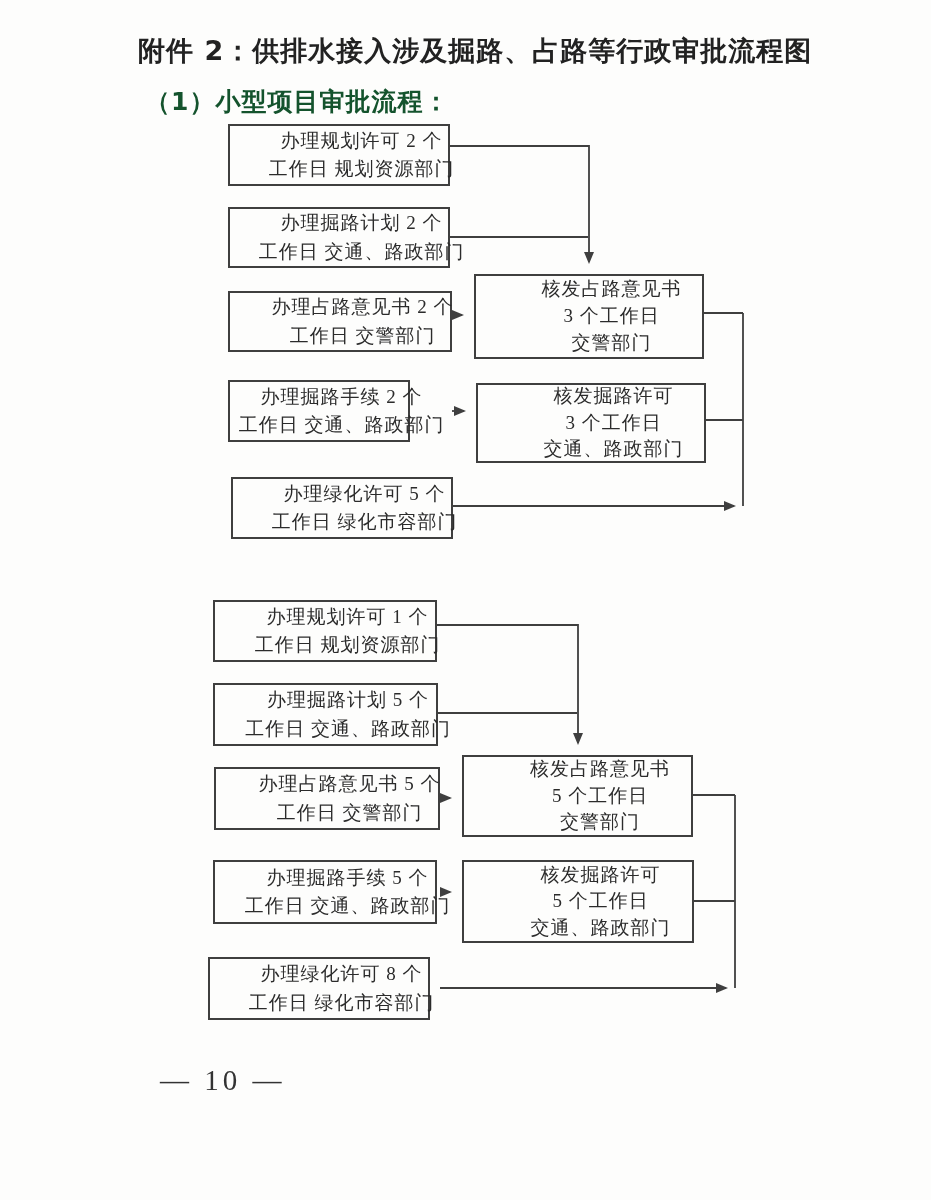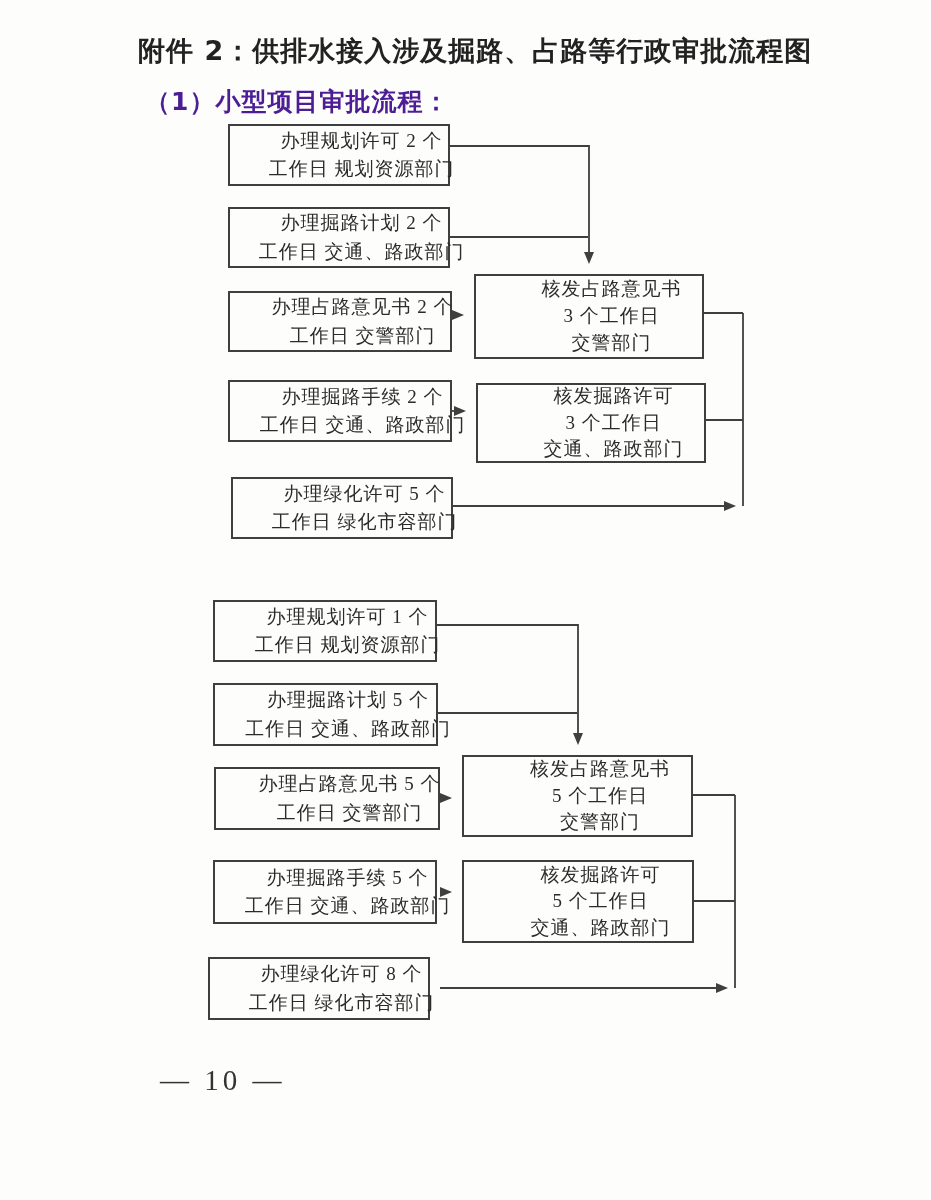--- a/index.html
+++ b/index.html
@@ -19,21 +19,21 @@
   .doc-title{
     position:absolute;left:131px;top:33px;
     font-family:"DejaVu Sans","Liberation Sans",sans-serif;
     font-weight:700;font-size:27px;letter-spacing:1px;
     color:#222;white-space:nowrap;margin-left:7px;
   }
   .section-heading{
     position:absolute;
     font-family:"DejaVu Sans","Liberation Sans",sans-serif;
     font-weight:700;font-size:25px;letter-spacing:1px;
-    color:#4c1d95;white-space:nowrap;
+    color:#14532d;white-space:nowrap;
   }
   .flow-box{
     position:absolute;
     box-sizing:border-box;
     border:2px solid var(--line);
     background:transparent;
     display:flex;flex-direction:column;
     align-items:center;justify-content:center;
     text-align:center;
     font-size:19px;letter-spacing:1px;
@@ -97,21 +97,21 @@
   <div class="flow-box" style="left:228px;top:207px;width:222px;height:61px">
     <span>办理掘路计划 2 个</span>
     <span>工作日 交通、路政部门</span>
   </div>
 
   <div class="flow-box" style="left:228px;top:291px;width:224px;height:61px">
     <span>办理占路意见书 2 个</span>
     <span>工作日 交警部门</span>
   </div>
 
-  <div class="flow-box" style="left:228px;top:380px;width:224px;height:62px">
+  <div class="flow-box" style="left:228px;top:380px;width:182px;height:62px">
     <span>办理掘路手续 2 个</span>
     <span>工作日 交通、路政部门</span>
   </div>
 
   <div class="flow-box" style="left:231px;top:477px;width:222px;height:62px">
     <span>办理绿化许可 5 个</span>
     <span>工作日 绿化市容部门</span>
   </div>
 
   <div class="flow-box" style="left:474px;top:274px;width:230px;height:85px;line-height:1.42">

